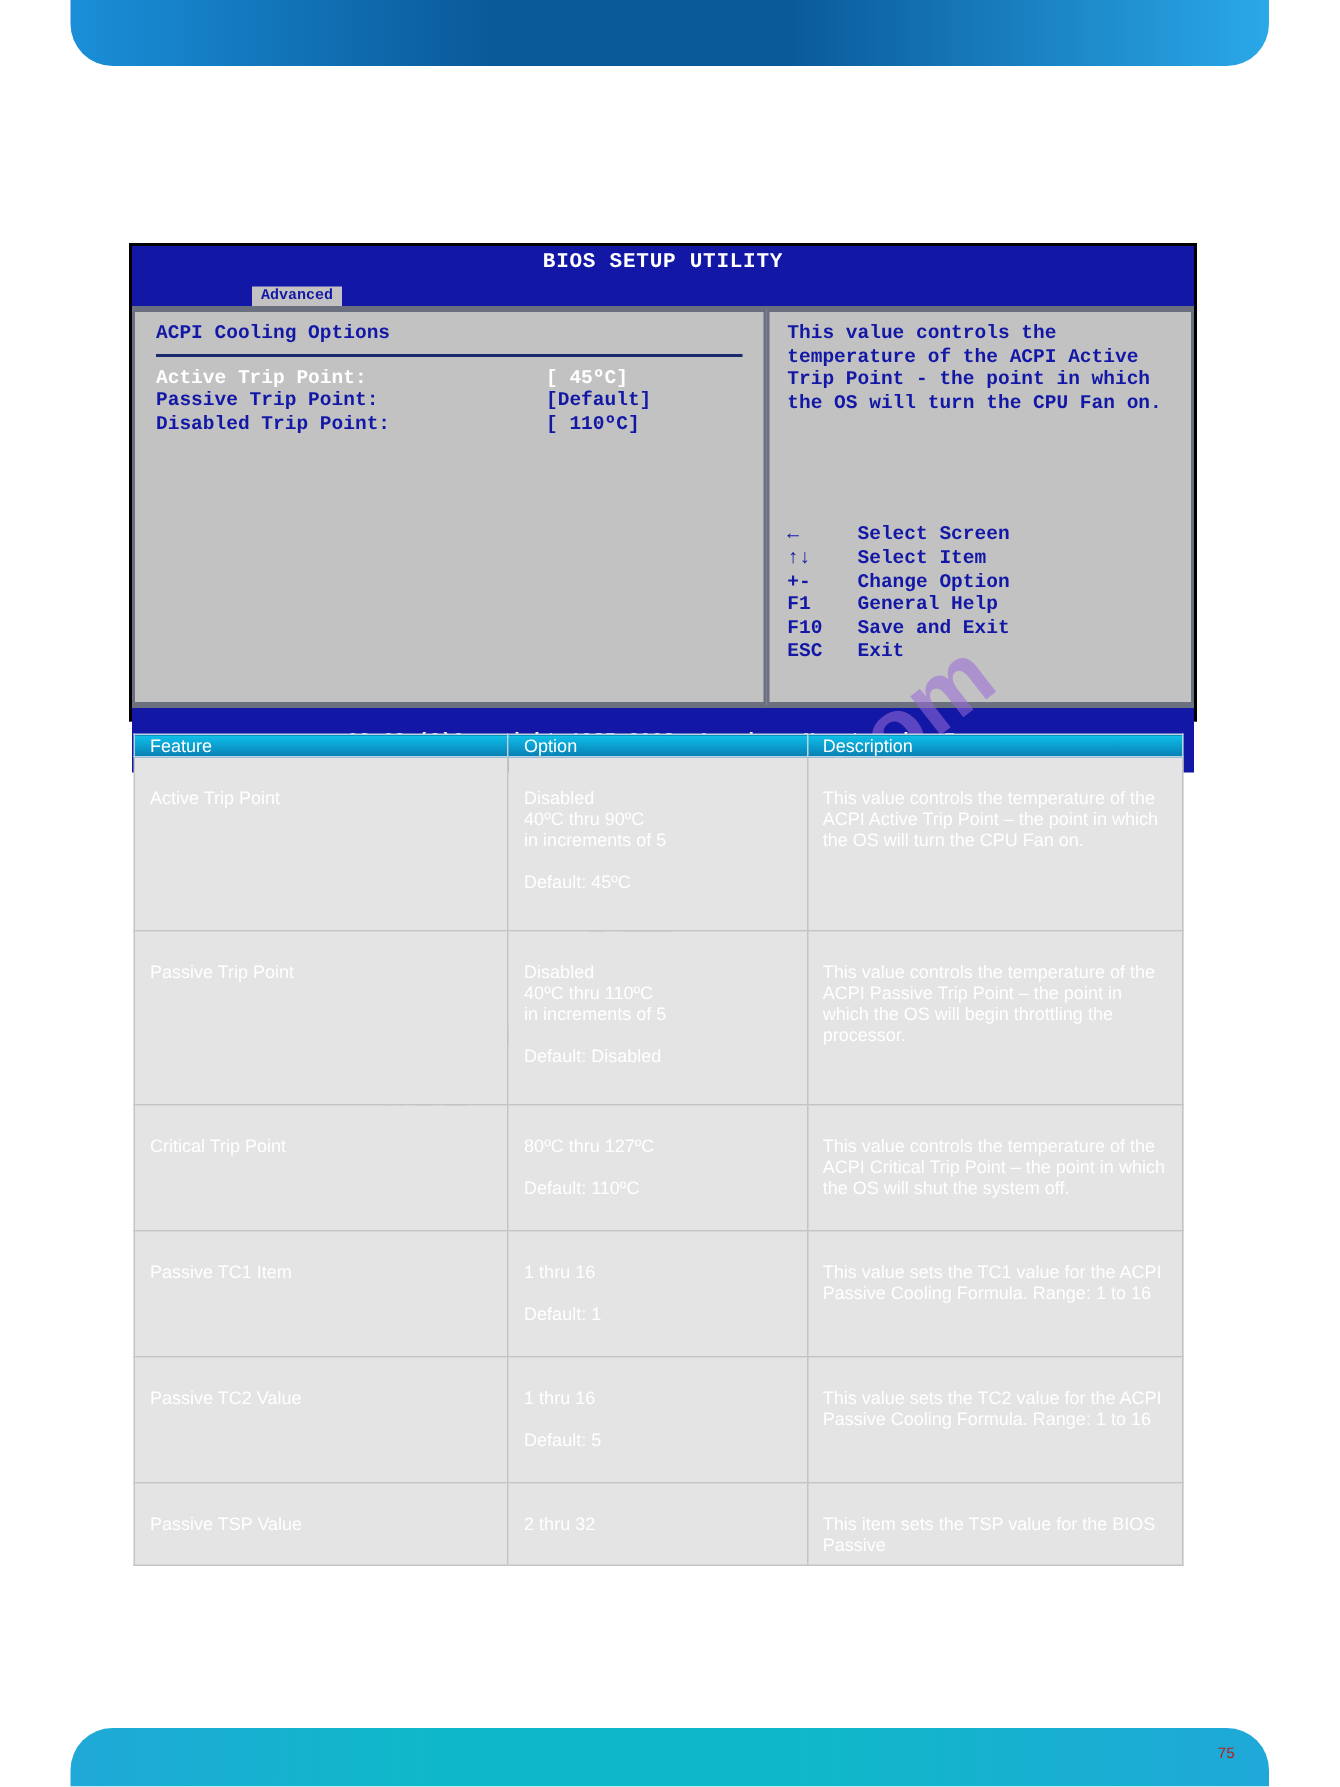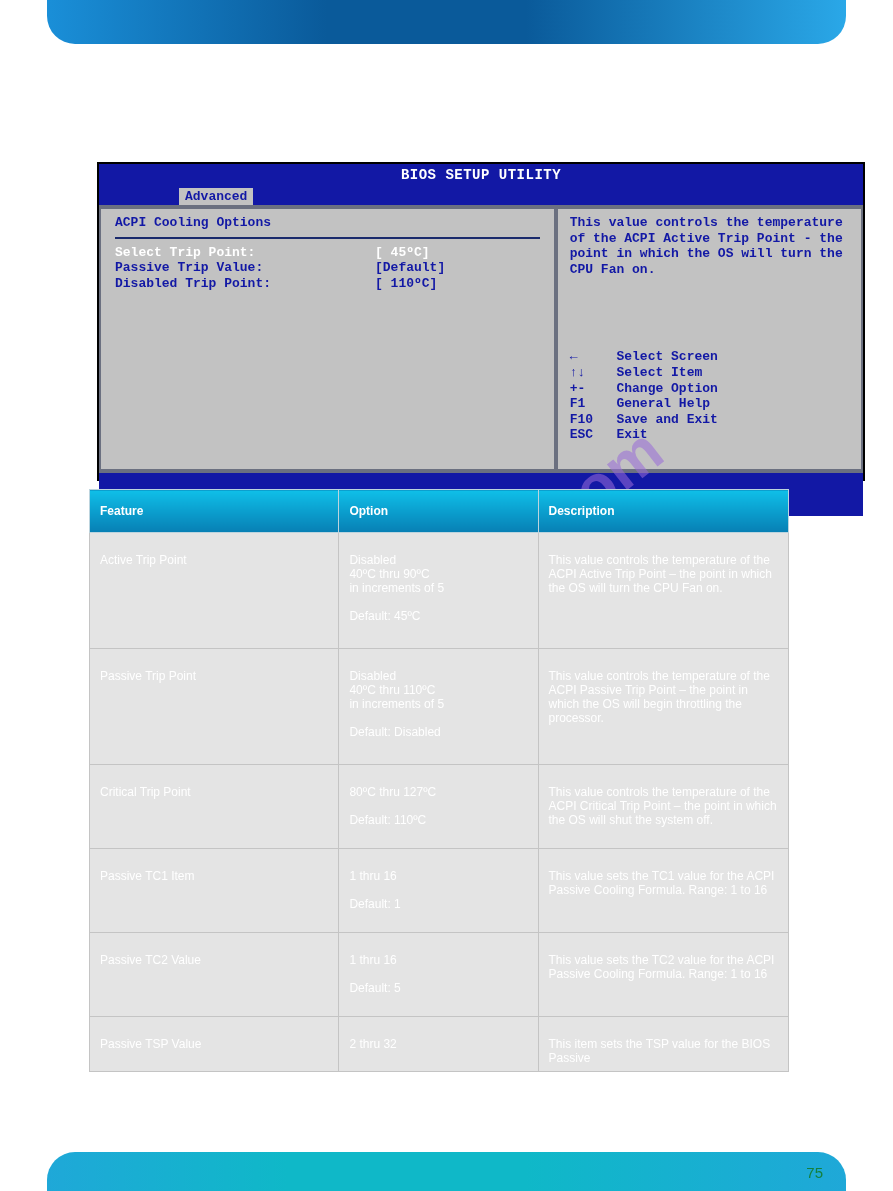--- a/index.html
+++ b/index.html
@@ -34,23 +34,23 @@
     position: absolute;
     left: 90px;
     top: 120px;
     font-size: 15px;
     color: #ffffff;
   }
 
   
   .bios-shell {
     position: absolute;
-    left: 97px;
+    left: 86px;
     top: 162px;
-    width: 768px;
+    width: 712px;
     height: 319px;
     background: #1218a5;
     border: 2px solid #000;
   }
   .bios-header {
     background: #1218a5;
     color: #fff;
     text-align: center;
     font-family: "Courier New", monospace;
     font-weight: 700;
@@ -61,21 +61,21 @@
   .bios-tabs {
     background: #1218a5;
     padding: 0 0 0 80px;
   }
   .bios-tab {
     display: inline-block;
     background: #c2c2c2;
     color: #1218a5;
     font-family: "Courier New", monospace;
     font-weight: 700;
-    font-size: 13px;
+    font-size: 10px;
     padding: 1px 6px;
   }
   .bios-body {
     display: flex;
     border-top: 2px solid #6b7080;
     border-bottom: 2px solid #6b7080;
     height: 268px;
   }
   .bios-left {
     flex: 1.52;
@@ -126,23 +126,23 @@
     top: 489px;
     width: 700px;
     border-collapse: collapse;
     font-size: 12px;
     color: #ffffff;
   }
   .opt-table th {
     background: #0a8fc8;
     background: linear-gradient(180deg, #0fbfe8, #077fb4);
     color: #fff;
-    font-weight: 700;
+    font-weight: 400;
     text-align: left;
-    padding: 14px 10px;
+    padding: 0 10px;
     border: 1px solid #bcd4de;
     font-size: 12px;
   }
   .opt-table td {
     background: #e4e4e4;
     border: 1px solid #c4c4c4;
     padding: 20px 10px 6px 10px;
     vertical-align: top;
     color: #ffffff;
   }
@@ -171,22 +171,22 @@
     width: 799px;
     height: 39px;
     background: linear-gradient(90deg, #1fa8d8 0%, #0fb8c8 30%, #0fb8c8 60%, #1fa8d8 100%);
     border-top-left-radius: 28px;
     border-top-right-radius: 28px;
   }
   .page-no {
     position: absolute;
     right: 70px;
     top: 1164px;
-    color: #15803d;
-    font-size: 15px;
+    color: #b91c1c;
+    font-size: 10px;
     margin-left: 25px;
   }
 </style>
 </head>
 <body>
 
 <div class="top-banner"></div>
 
 <div class="section-title">
   <span>5.3.10.2</span>
@@ -196,25 +196,25 @@
 
 <div class="bios-shell">
   <div class="bios-header">BIOS SETUP UTILITY</div>
   <div class="bios-tabs">
     <span class="bios-tab">Advanced</span>
   </div>
   <div class="bios-body">
     <div class="bios-left">
       <div class="bios-left-title">ACPI Cooling Options</div>
       <div class="bios-row white">
-        <span class="label">Select Trip Point:</span>
+        <span class="label">Active Trip Point:</span>
         <span>[ 45ºC]</span>
       </div>
       <div class="bios-row">
-        <span class="label">Passive Trip Value:</span>
+        <span class="label">Passive Trip Point:</span>
         <span>[Default]</span>
       </div>
       <div class="bios-row">
         <span class="label">Disabled Trip Point:</span>
         <span>[ 110ºC]</span>
       </div>
     </div>
     <div class="bios-right">
       <div class="bios-help">This value controls the temperature of the ACPI Active Trip Point - the point in which the OS will turn the CPU Fan on.</div>
       <div class="bios-keys">←     Select Screen

